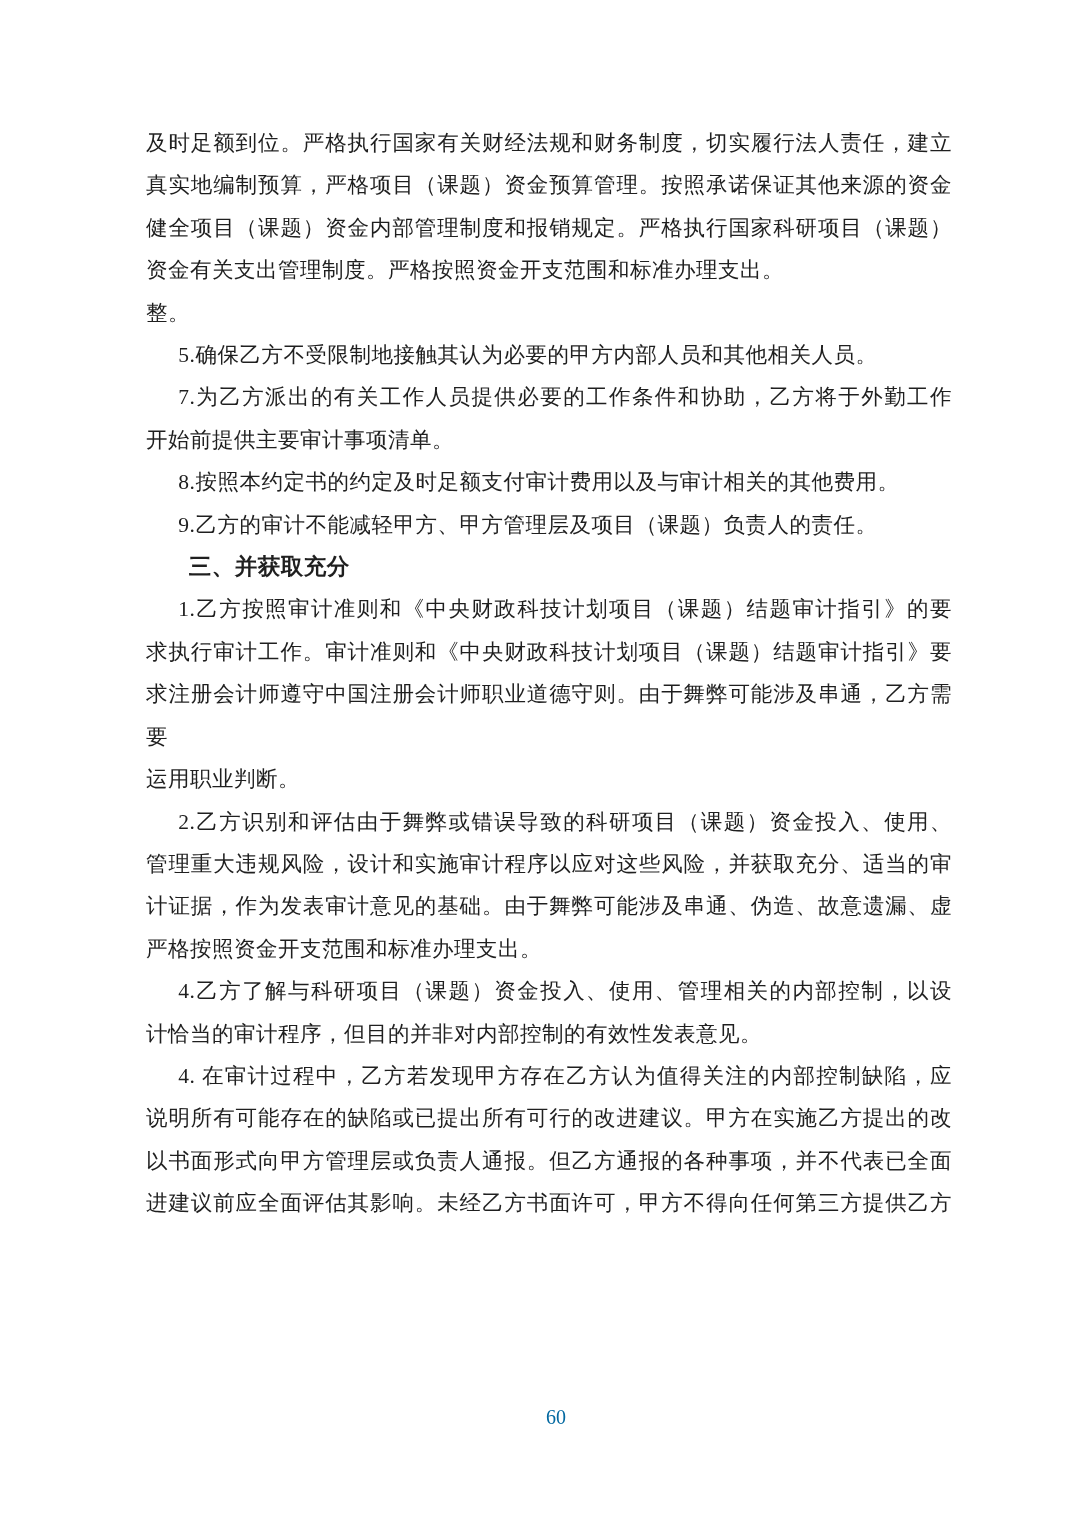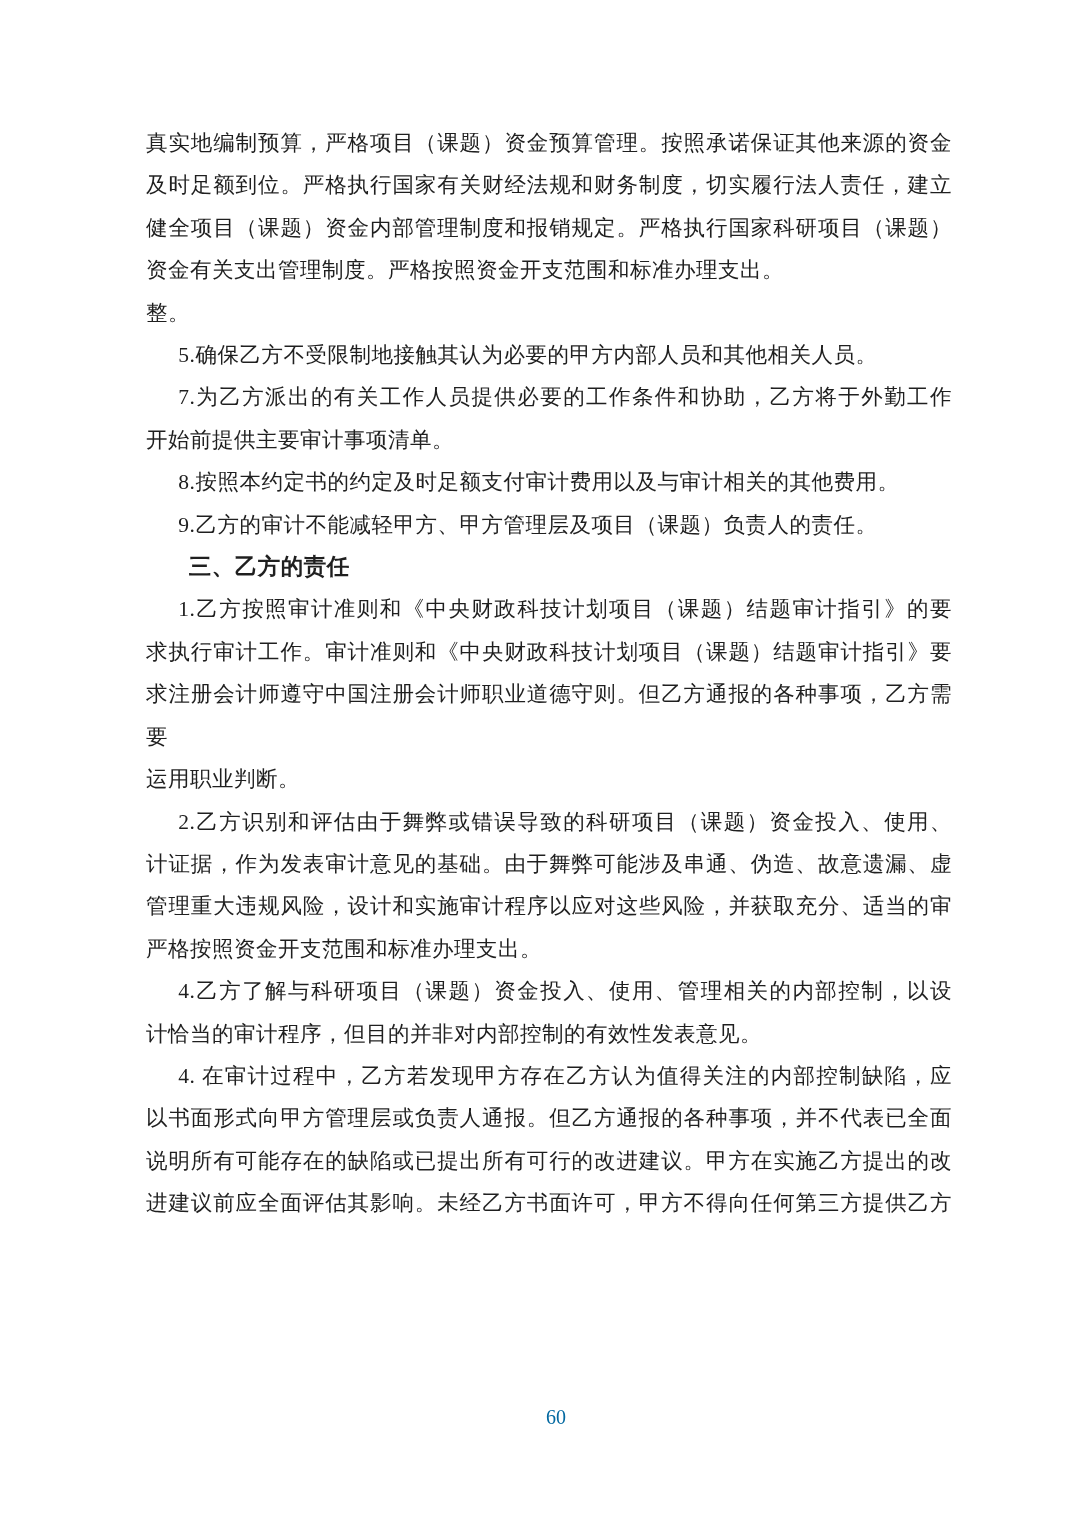--- a/index.html
+++ b/index.html
@@ -53,63 +53,63 @@
     color: #0369a1;
     line-height: 30px;
   }
 </style>
 </head>
 <body>
 
 <div class="page">
   <div class="doc-body" id="doc-body">
       <div class="para">
+        <div class="line j">及时足额到位。严格执行国家有关财经法规和财务制度，切实履行法人责任，建立</div>
         <div class="line j">真实地编制预算，严格项目（课题）资金预算管理。按照承诺保证其他来源的资金</div>
-        <div class="line j">及时足额到位。严格执行国家有关财经法规和财务制度，切实履行法人责任，建立</div>
         <div class="line j">健全项目（课题）资金内部管理制度和报销规定。严格执行国家科研项目（课题）</div>
         <div class="line">资金有关支出管理制度。严格按照资金开支范围和标准办理支出。</div>
       </div>
       <div class="para">
         <div class="line">整。</div>
       </div>
       <div class="para">
         <div class="line ind">5.确保乙方不受限制地接触其认为必要的甲方内部人员和其他相关人员。</div>
       </div>
       <div class="para">
         <div class="line j ind">7.为乙方派出的有关工作人员提供必要的工作条件和协助，乙方将于外勤工作</div>
         <div class="line">开始前提供主要审计事项清单。</div>
       </div>
       <div class="para">
         <div class="line ind">8.按照本约定书的约定及时足额支付审计费用以及与审计相关的其他费用。</div>
       </div>
       <div class="para">
         <div class="line ind">9.乙方的审计不能减轻甲方、甲方管理层及项目（课题）负责人的责任。</div>
       </div>
       <div class="para heading">
-        <div class="line">三、乙方的责任</div>
+        <div class="line">三、并获取充分</div>
       </div>
       <div class="para">
         <div class="line j ind">1.乙方按照审计准则和《中央财政科技计划项目（课题）结题审计指引》的要</div>
         <div class="line j">求执行审计工作。审计准则和《中央财政科技计划项目（课题）结题审计指引》要</div>
-        <div class="line j">求注册会计师遵守中国注册会计师职业道德守则。但乙方通报的各种事项，乙方需要</div>
+        <div class="line j">求注册会计师遵守中国注册会计师职业道德守则。由于舞弊可能涉及串通，乙方需要</div>
         <div class="line">运用职业判断。</div>
       </div>
       <div class="para">
         <div class="line j ind">2.乙方识别和评估由于舞弊或错误导致的科研项目（课题）资金投入、使用、</div>
+        <div class="line j">管理重大违规风险，设计和实施审计程序以应对这些风险，并获取充分、适当的审</div>
         <div class="line j">计证据，作为发表审计意见的基础。由于舞弊可能涉及串通、伪造、故意遗漏、虚</div>
-        <div class="line j">管理重大违规风险，设计和实施审计程序以应对这些风险，并获取充分、适当的审</div>
         <div class="line">严格按照资金开支范围和标准办理支出。</div>
       </div>
       <div class="para">
         <div class="line j ind">4.乙方了解与科研项目（课题）资金投入、使用、管理相关的内部控制，以设</div>
         <div class="line">计恰当的审计程序，但目的并非对内部控制的有效性发表意见。</div>
       </div>
       <div class="para">
         <div class="line j ind">4. 在审计过程中，乙方若发现甲方存在乙方认为值得关注的内部控制缺陷，应</div>
+        <div class="line j">说明所有可能存在的缺陷或已提出所有可行的改进建议。甲方在实施乙方提出的改</div>
         <div class="line j">以书面形式向甲方管理层或负责人通报。但乙方通报的各种事项，并不代表已全面</div>
-        <div class="line j">说明所有可能存在的缺陷或已提出所有可行的改进建议。甲方在实施乙方提出的改</div>
         <div class="line j">进建议前应全面评估其影响。未经乙方书面许可，甲方不得向任何第三方提供乙方</div>
       </div>
     </div>
   <div class="page-footer">
     <span>60</span>
   </div>
 </div>
 
 </body></html>

